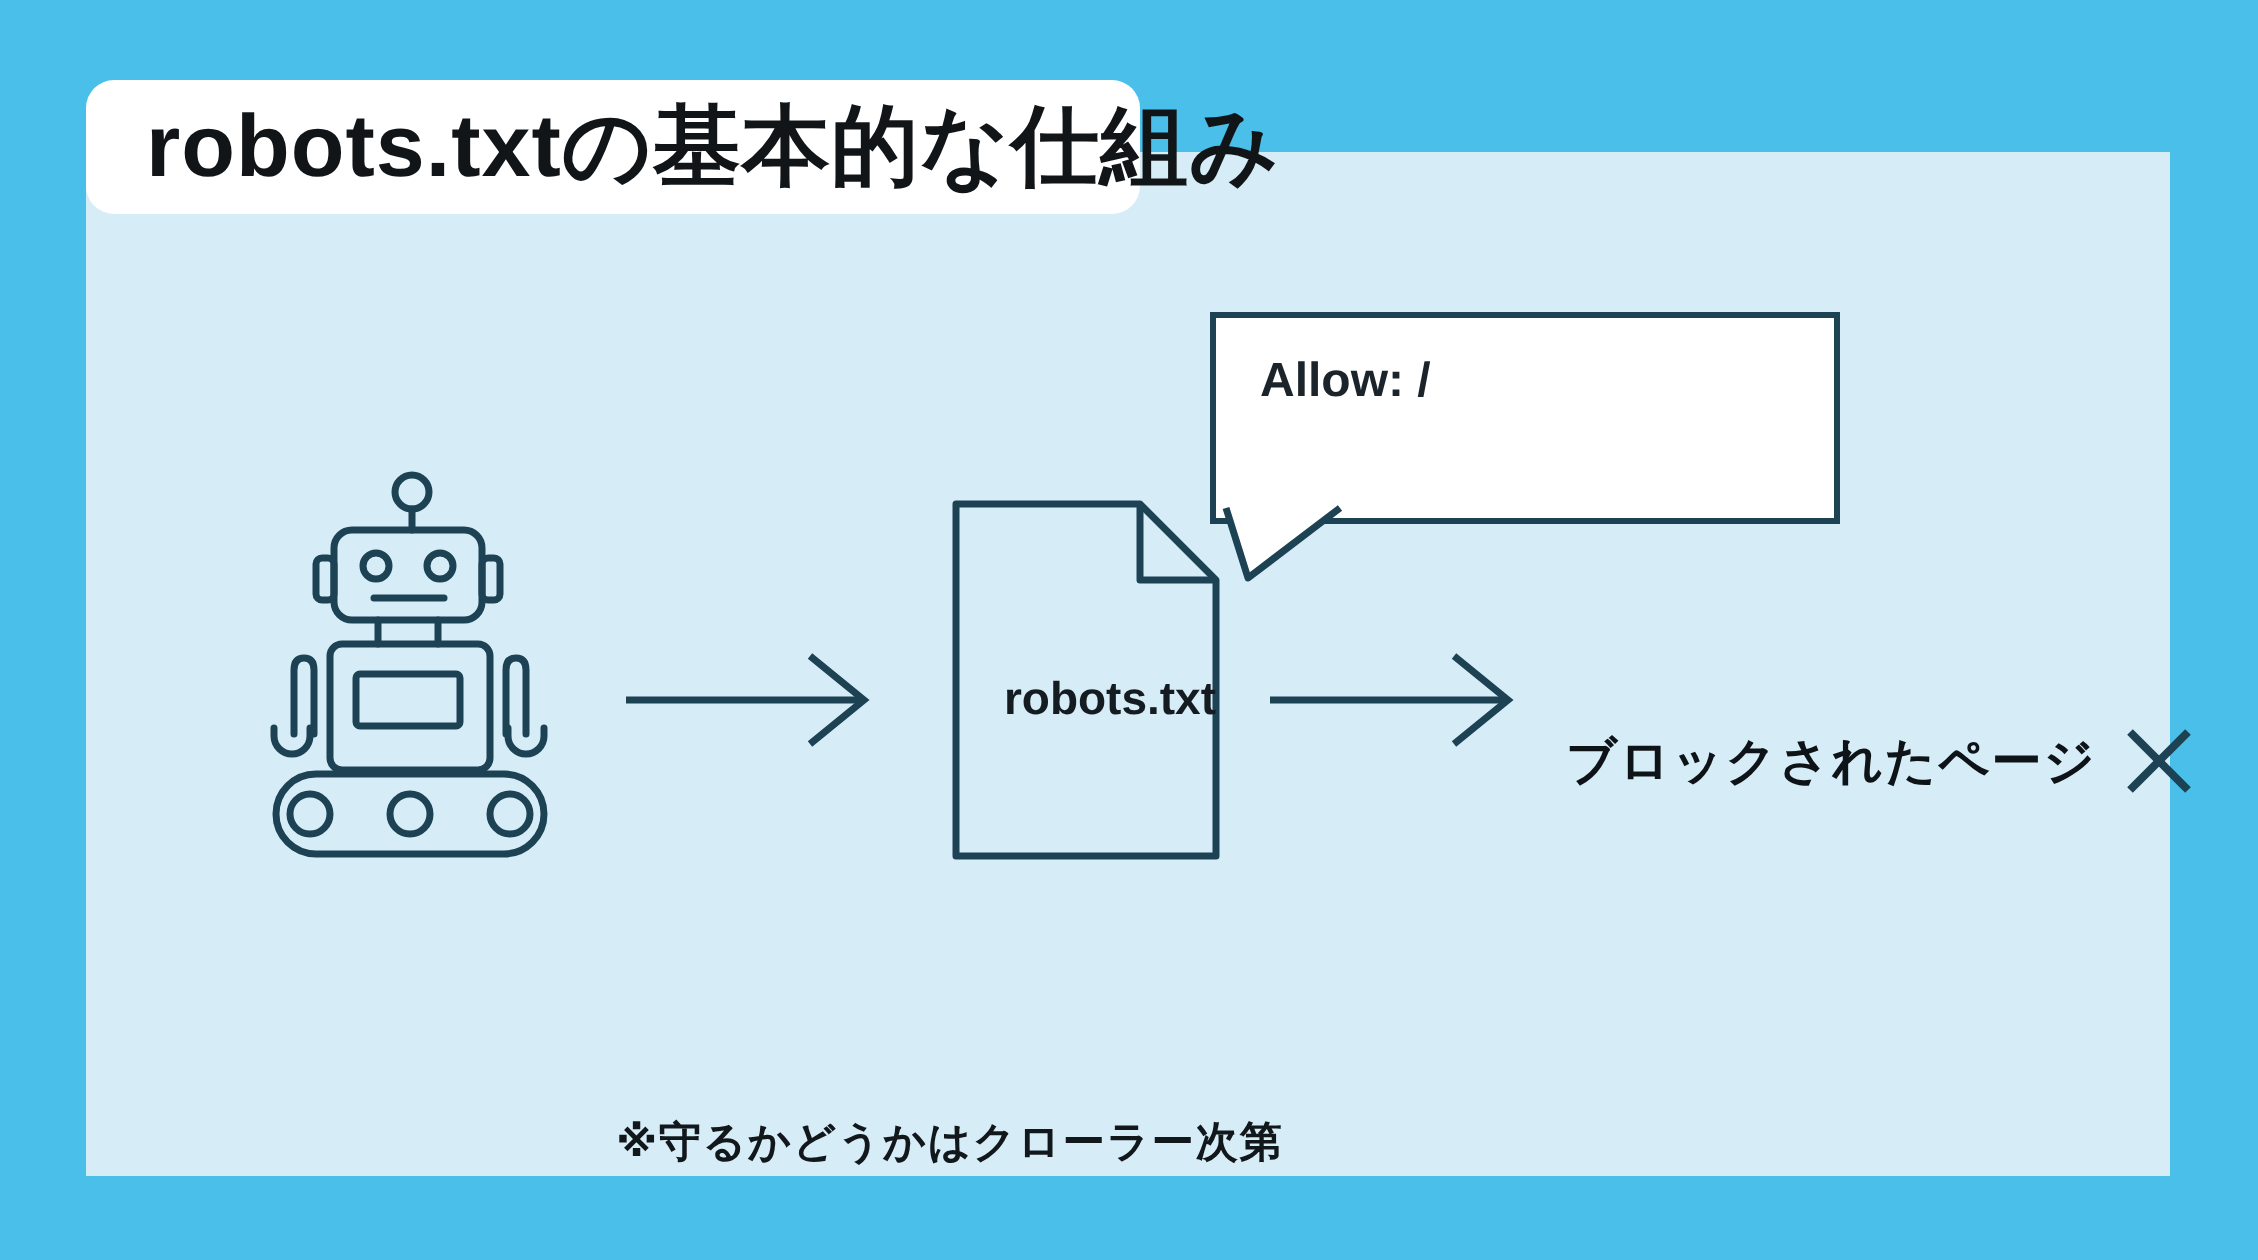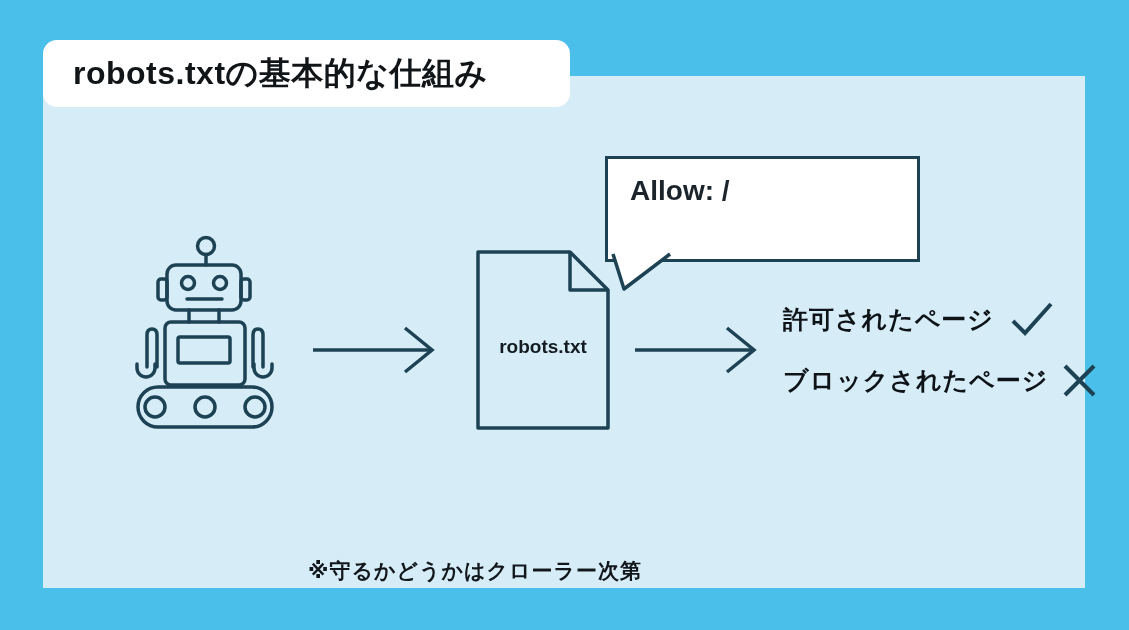--- a/index.html
+++ b/index.html
@@ -24,47 +24,47 @@
   .title-box {
     position: absolute;
     left: 43px; top: 40px;
     width: 527px; height: 67px;
     background: #FFFFFF;
     border-radius: 14px;
     display: flex; align-items: center;
     padding-left: 30px;
   }
   .title-box span {
-    font-size: 32px;
+    font-size: 44px;
     font-weight: 700;
     color: #111518;
     letter-spacing: 0.5px;
     white-space: nowrap;
   }
   .icon-abs { position: absolute; }
   .doc-label {
     position: absolute;
     left: 478px; top: 336px;
     width: 130px;
-    text-align: center;
-    font-size: 19px;
+    text-align: right;
+    font-size: 23px;
     font-weight: 600;
     color: #141c22;
   }
   .bubble {
     position: absolute;
     left: 605px; top: 156px;
     width: 315px; height: 106px;
     background: #FFFFFF;
     border: 3.5px solid #1C4254;
     padding: 13px 0 0 22px;
     z-index: 2;
   }
   .bubble .line {
-    font-size: 28px;
+    font-size: 24px;
     font-weight: 600;
     line-height: 38px;
     color: #1b242b;
     white-space: nowrap;
   }
   .bubble-tail { position: absolute; left: 603px; top: 250px; z-index: 3; }
   .result-row {
     position: absolute;
     display: flex; align-items: center;
     white-space: nowrap;
@@ -149,26 +149,20 @@
   </div>
   <svg class="bubble-tail" width="90" height="48" viewBox="0 0 90 48">
     <path d="M 10 4 L 21 39 L 67 4" fill="#FFFFFF" stroke="#1C4254" stroke-width="3.5" stroke-linejoin="round"></path>
   </svg>
 
   <svg class="icon-abs" style="left:630px; top:324px;" width="130" height="52" viewBox="0 0 130 52" fill="none" stroke="#1C4254" stroke-width="3.5">
     <line x1="5" y1="26" x2="122" y2="26"></line>
     <polyline points="97,4 124,26 97,48"></polyline>
   </svg>
 
-  <div class="result-row row-allowed">
-    <span class="label">許可されたページ</span>
-    <svg width="46" height="38" viewBox="0 0 46 38" fill="none" stroke="#1C4254" stroke-width="4" stroke-linejoin="miter">
-      <path d="M 4 21 L 16 33 L 42 4"></path>
-    </svg>
-  </div>
 
   <div class="result-row row-blocked">
     <span class="label">ブロックされたページ</span>
     <svg width="37" height="37" viewBox="0 0 37 37" fill="none" stroke="#1C4254" stroke-width="4">
       <line x1="4" y1="4" x2="33" y2="33"></line>
       <line x1="33" y1="4" x2="4" y2="33"></line>
     </svg>
   </div>
 
   <div class="footnote">※守るかどうかはクローラー次第</div>

